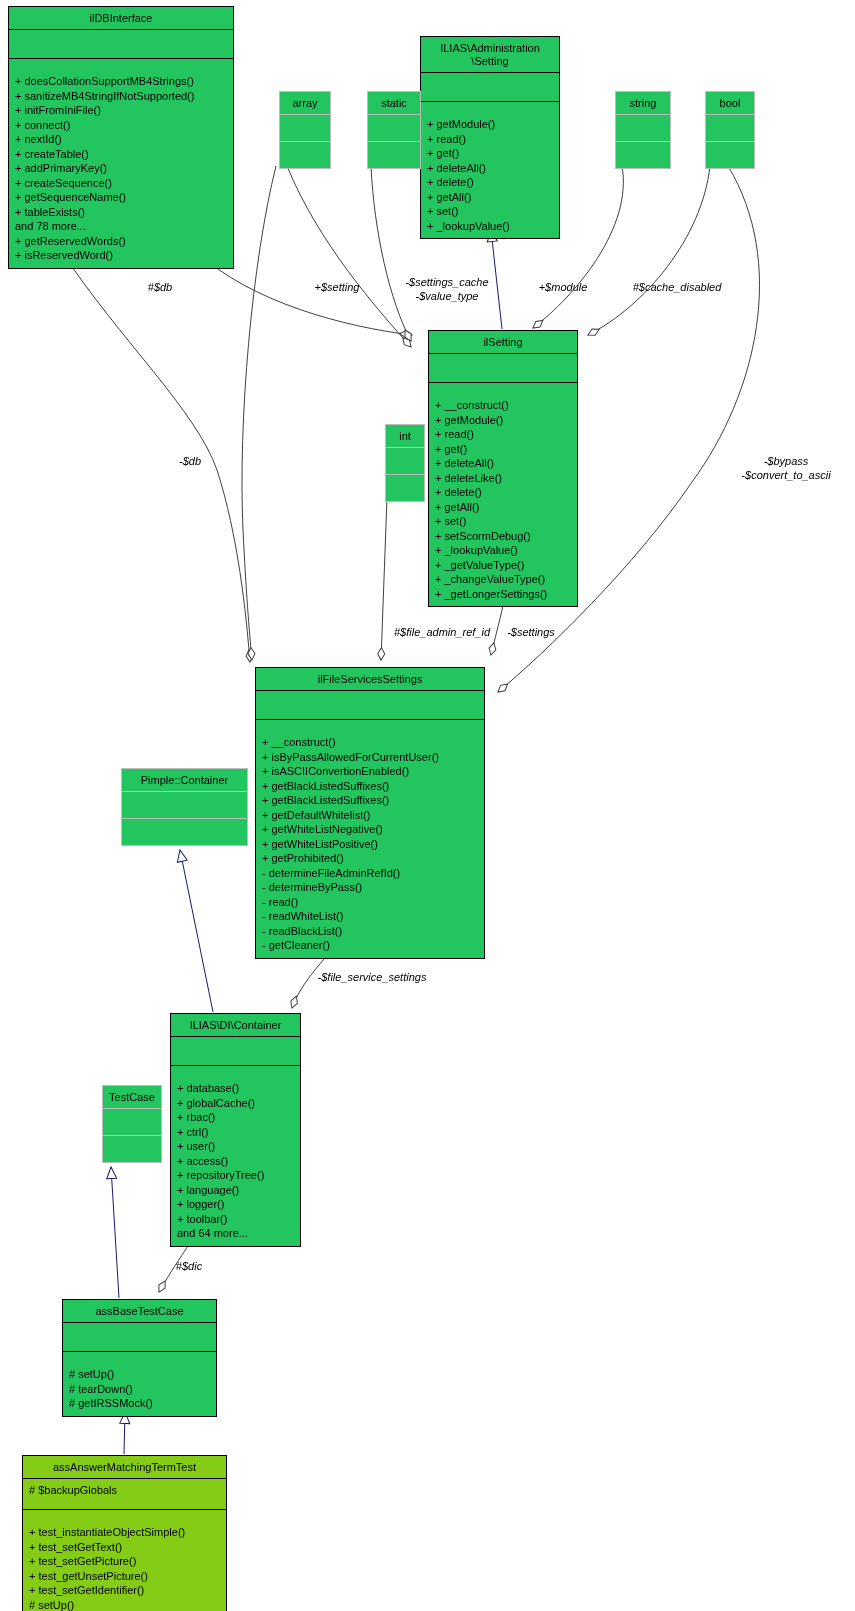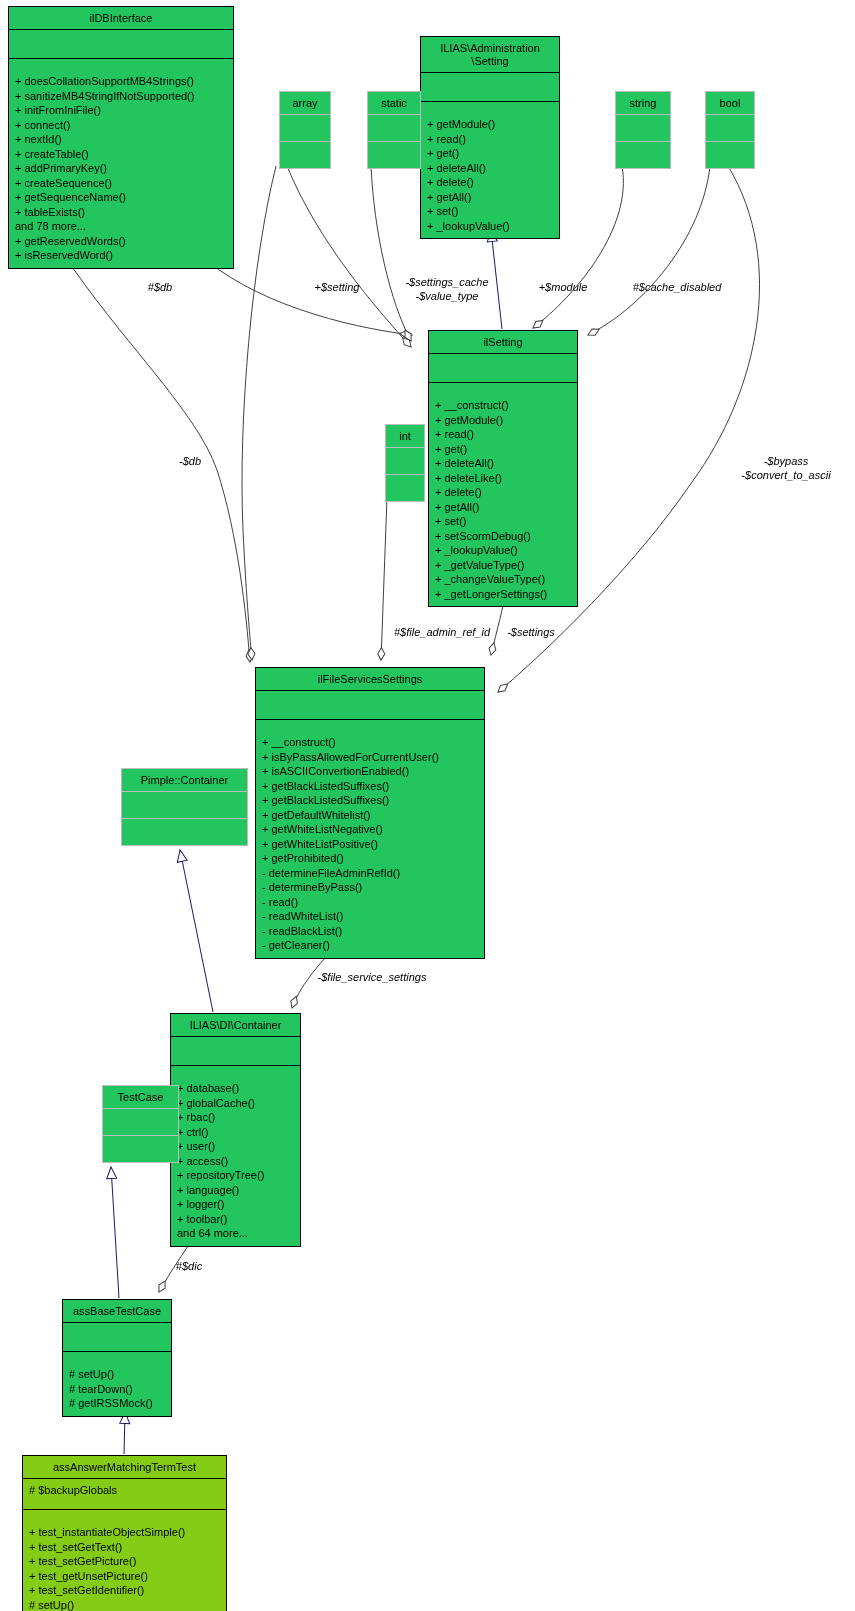--- a/index.html
+++ b/index.html
@@ -183,27 +183,27 @@
         <div class="m-row">+ user()</div>
         <div class="m-row">+ access()</div>
         <div class="m-row">+ repositoryTree()</div>
         <div class="m-row">+ language()</div>
         <div class="m-row">+ logger()</div>
         <div class="m-row">+ toolbar()</div>
         <div class="m-row">and 64 more...</div>
       </div>
   </div>
 
-  <div class="uml stub" style="left:85px;top:1085px;width:77px;">
+  <div class="uml stub" style="left:85px;top:1085px;width:60px;">
     <div class="title">TestCase</div>
     <div class="sec attrs"></div>
     <div class="sec attrs"></div>
   </div>
 
-  <div class="uml" style="left:62px;top:1299px;width:110px;">
+  <div class="uml" style="left:62px;top:1299px;width:155px;">
     <div class="title">assBaseTestCase</div>
     <div class="sec attrs"></div>
     <div class="sec methods">
         <div class="m-row"># setUp()</div>
         <div class="m-row"># tearDown()</div>
         <div class="m-row"># getIRSSMock()</div>
       </div>
   </div>
 
   <div class="uml subject" style="left:22px;top:1455px;width:205px;">

